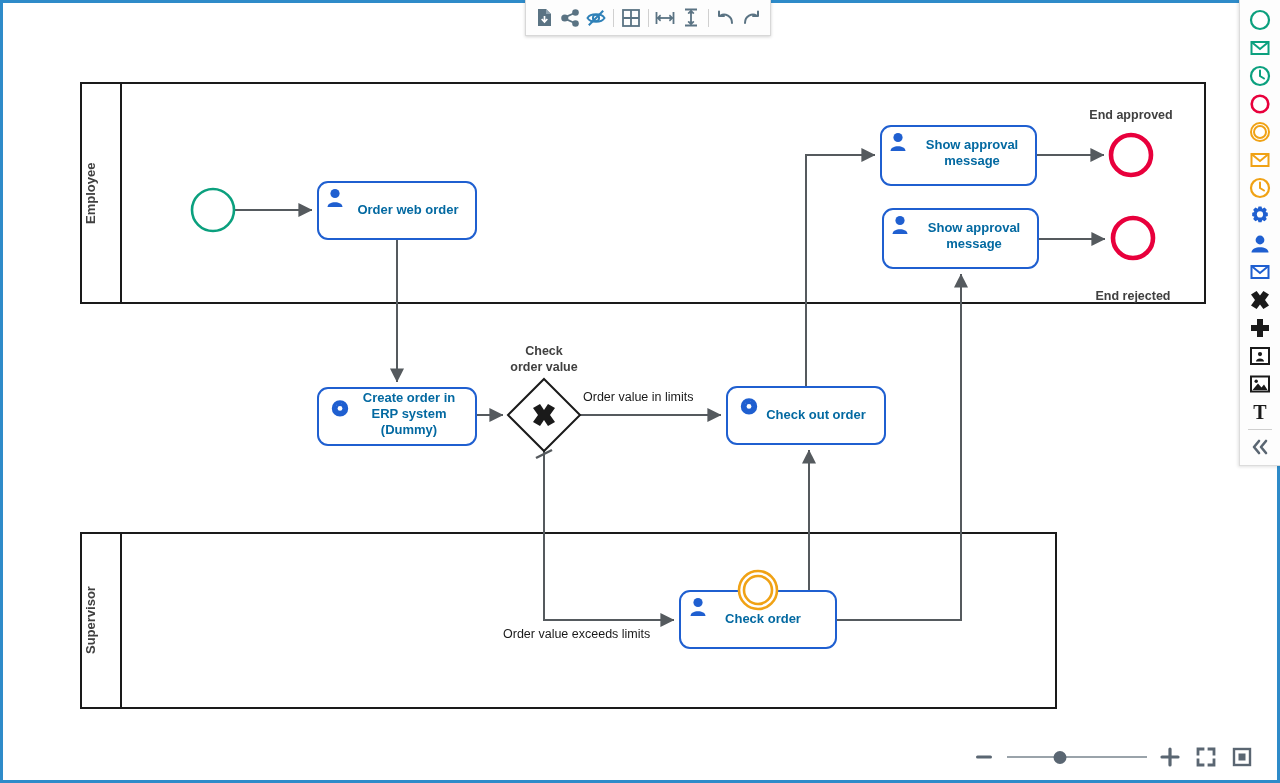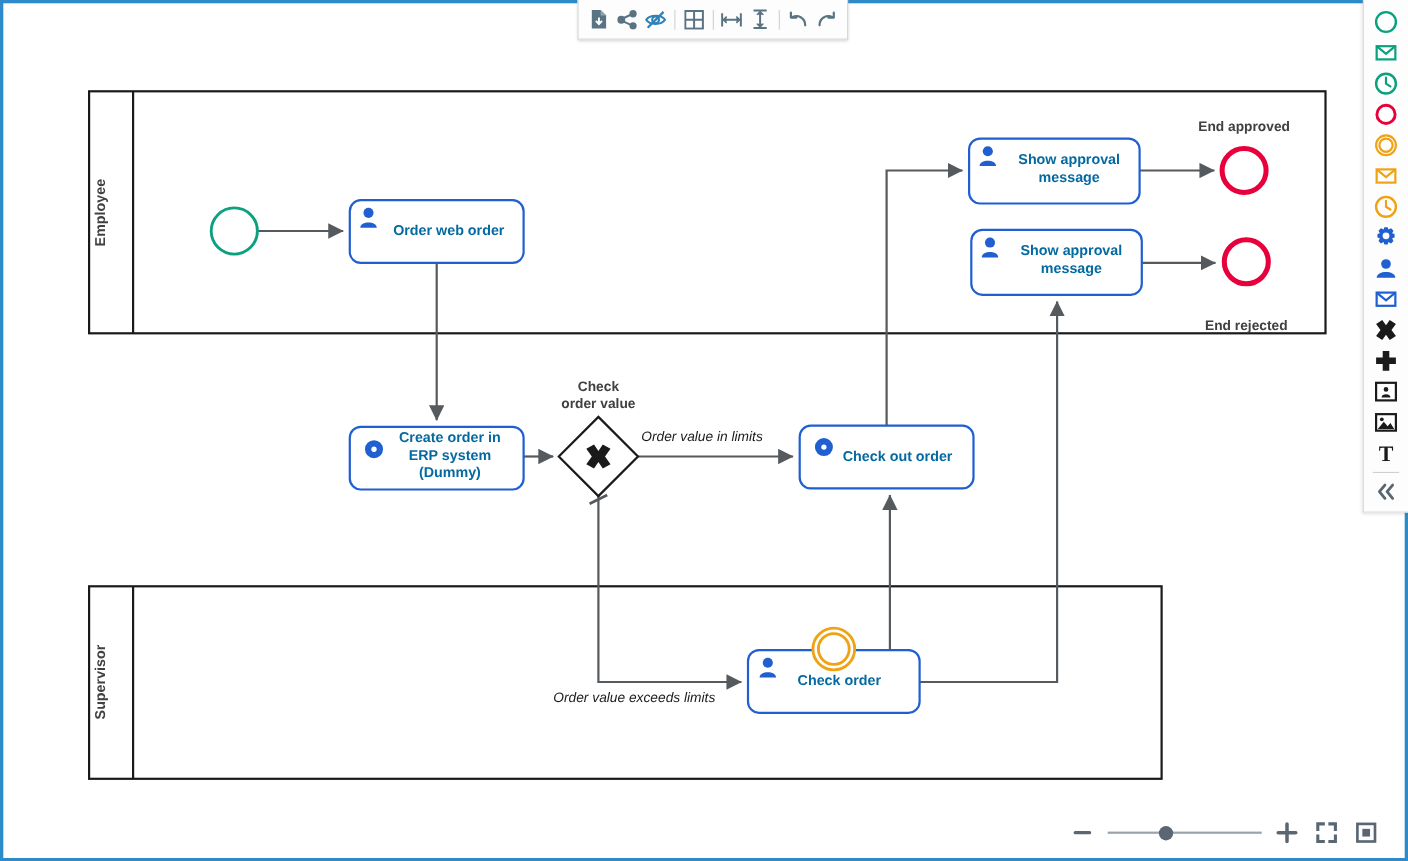--- a/index.html
+++ b/index.html
@@ -76,21 +76,21 @@
     background:#5a6672;left:38%;transform:translateX(-50%);
   }
 
   
   .lbl{position:absolute;font-family:"Liberation Sans",sans-serif;color:#404040;}
   .node-label{
     font-size:13px;font-weight:bold;text-align:center;line-height:16px;
     color:#0369a1;
   }
   .event-label{font-size:12.5px;font-weight:bold;text-align:center;line-height:16px;}
-  .flow-label{font-size:12.5px;font-style:italic;color:#1a1a1a;white-space:nowrap;}
+  .flow-label{font-size:12.5px;color:#1a1a1a;white-space:nowrap;}
   .lane-label{
     font-size:13px;font-weight:bold;
     writing-mode:vertical-rl;transform:rotate(180deg);
     text-align:center;
   }
 </style>
 </head>
 <body>
 
 <div id="app">

